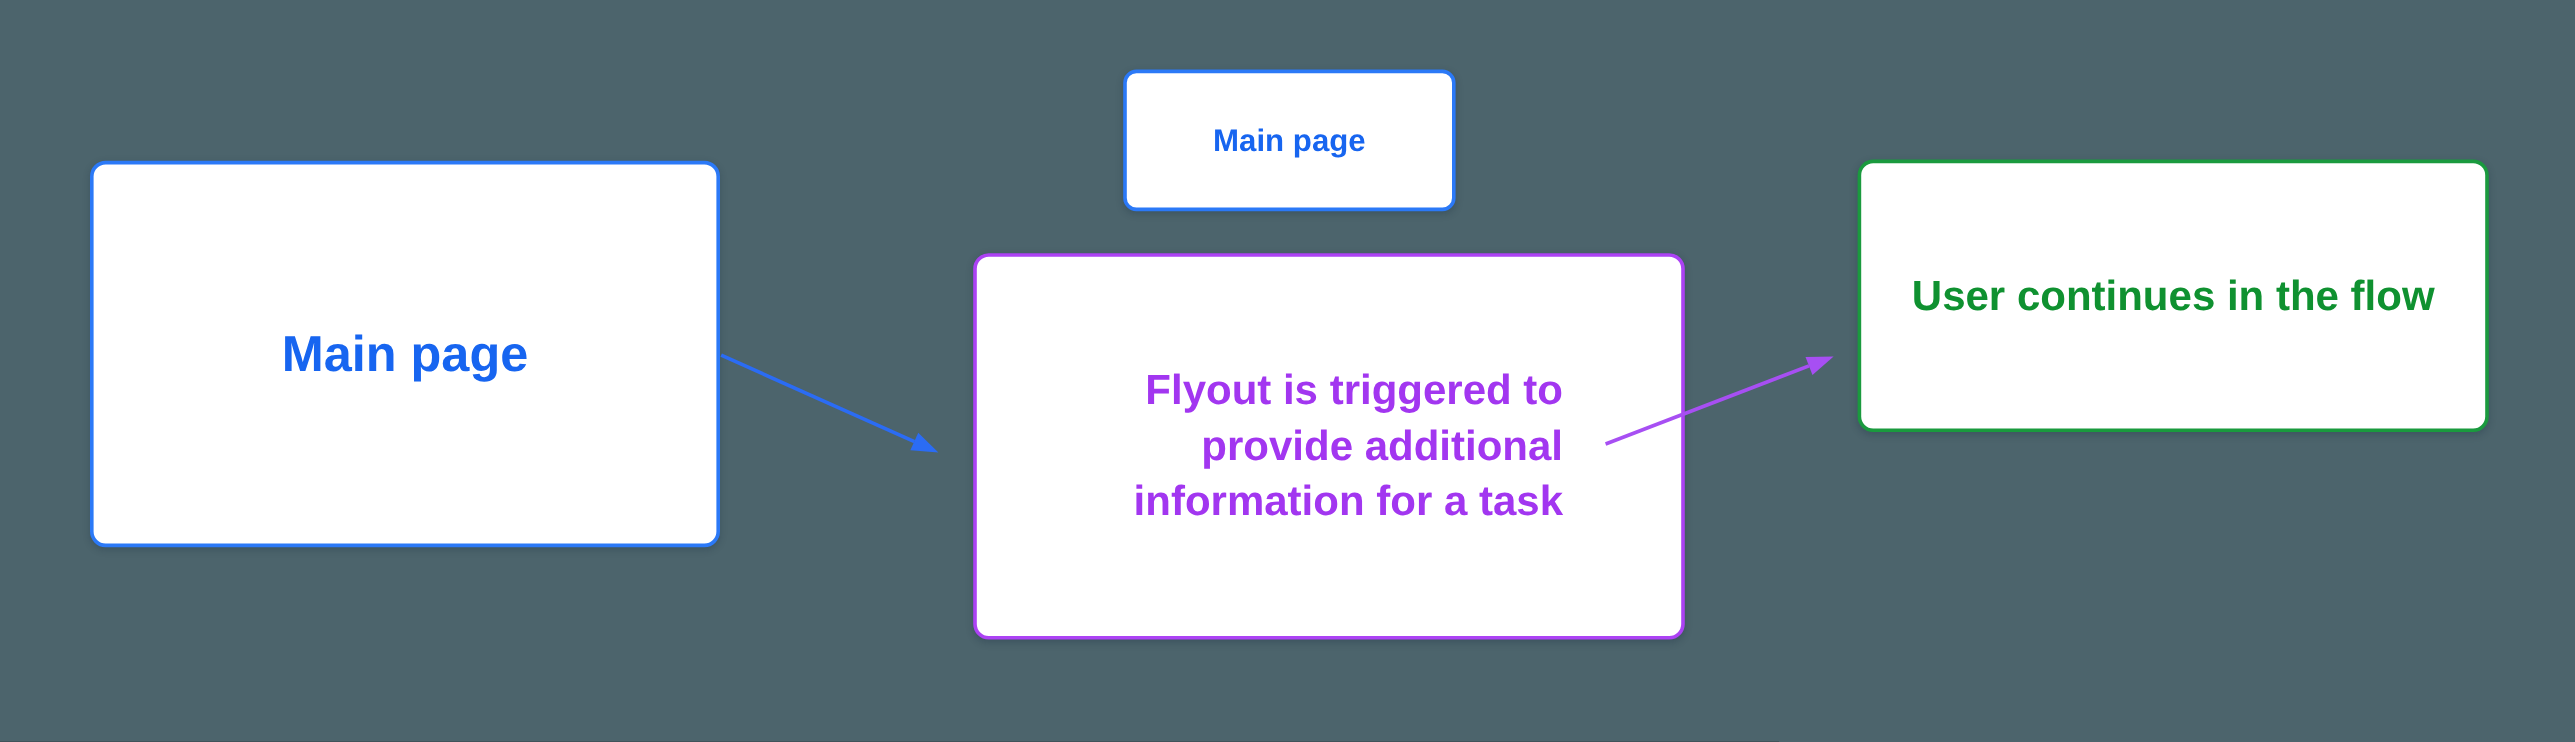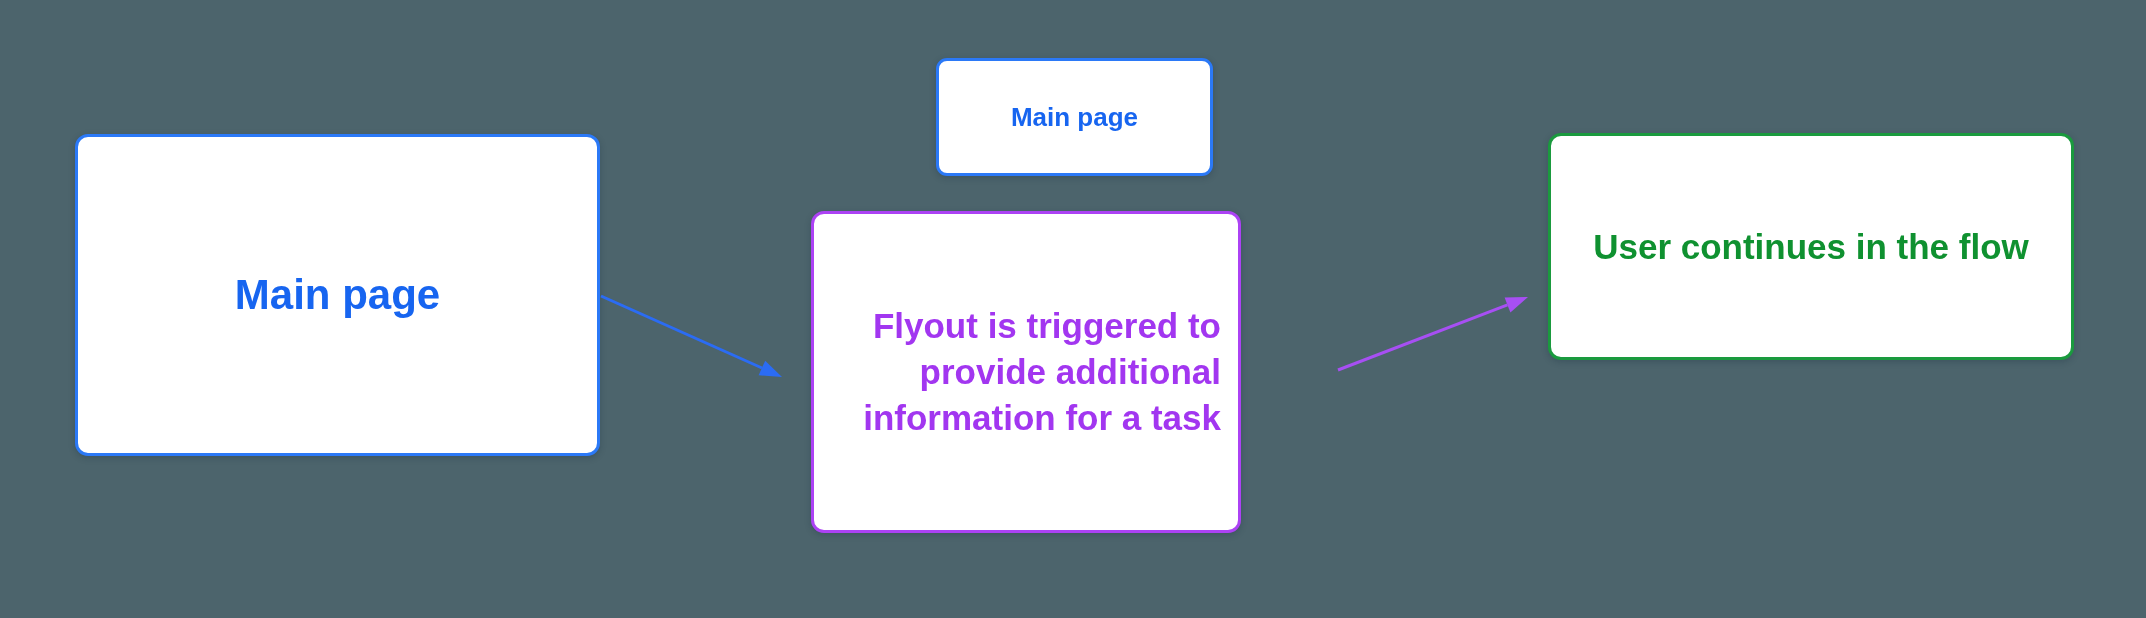--- a/index.html
+++ b/index.html
@@ -38,21 +38,21 @@
 
   #node-main-small {
     left: 936px; top: 58px;
     width: 277px; height: 118px;
     border-radius: 11px;
   }
   #node-main-small .label { font-size: 26px; }
 
   #node-flyout {
     left: 811px; top: 211px;
-    width: 430px; height: 322px;
+    width: 593px; height: 322px;
     border-radius: 13px;
   }
   #node-flyout .label {
     font-size: 35px;
     line-height: 46px;
     max-width: 390px;
   }
 
   #node-continue {
     left: 1548px; top: 133px;

